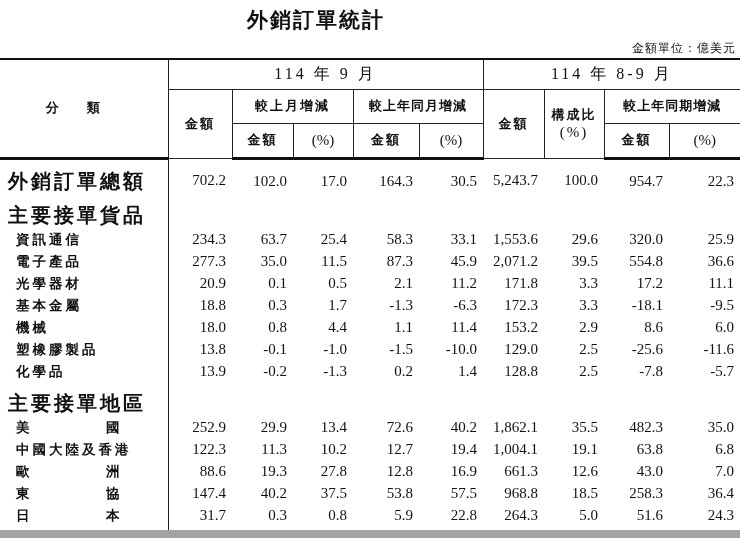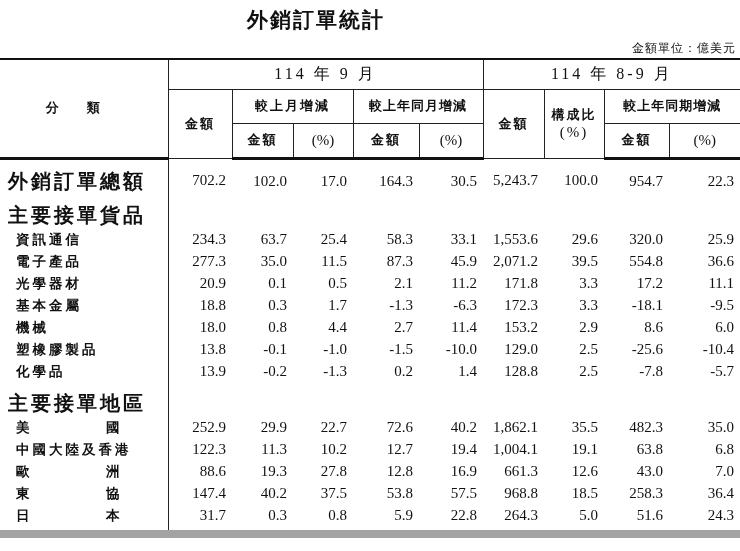--- a/index.html
+++ b/index.html
@@ -135,38 +135,38 @@
         <td class="num">172.3</td>
         <td class="num">3.3</td>
         <td class="num">-18.1</td>
         <td class="num">-9.5</td>
       </tr>
     <tr>
         <td class="label sub">機械</td>
         <td class="num">18.0</td>
         <td class="num">0.8</td>
         <td class="num">4.4</td>
-        <td class="num">2.7</td>
+        <td class="num">1.1</td>
         <td class="num">11.4</td>
         <td class="num">153.2</td>
         <td class="num">2.9</td>
         <td class="num">8.6</td>
         <td class="num">6.0</td>
       </tr>
     <tr>
         <td class="label sub">塑橡膠製品</td>
         <td class="num">13.8</td>
         <td class="num">-0.1</td>
         <td class="num">-1.0</td>
         <td class="num">-1.5</td>
         <td class="num">-10.0</td>
         <td class="num">129.0</td>
         <td class="num">2.5</td>
         <td class="num">-25.6</td>
-        <td class="num">-10.4</td>
+        <td class="num">-11.6</td>
       </tr>
     <tr>
         <td class="label sub">化學品</td>
         <td class="num">13.9</td>
         <td class="num">-0.2</td>
         <td class="num">-1.3</td>
         <td class="num">0.2</td>
         <td class="num">1.4</td>
         <td class="num">128.8</td>
         <td class="num">2.5</td>
@@ -175,21 +175,21 @@
       </tr>
 
     <tr class="sec">
       <td class="label main">主要接單地區</td>
       <td colspan="9"></td>
     </tr>
     <tr>
         <td class="label sub spread"><span class="l">美</span><span>國</span></td>
         <td class="num">252.9</td>
         <td class="num">29.9</td>
-        <td class="num">22.7</td>
+        <td class="num">13.4</td>
         <td class="num">72.6</td>
         <td class="num">40.2</td>
         <td class="num">1,862.1</td>
         <td class="num">35.5</td>
         <td class="num">482.3</td>
         <td class="num">35.0</td>
       </tr>
     <tr>
         <td class="label sub">中國大陸及香港</td>
         <td class="num">122.3</td>

